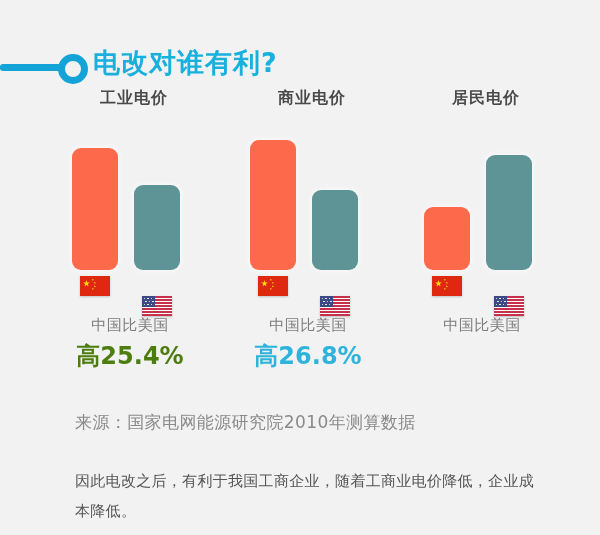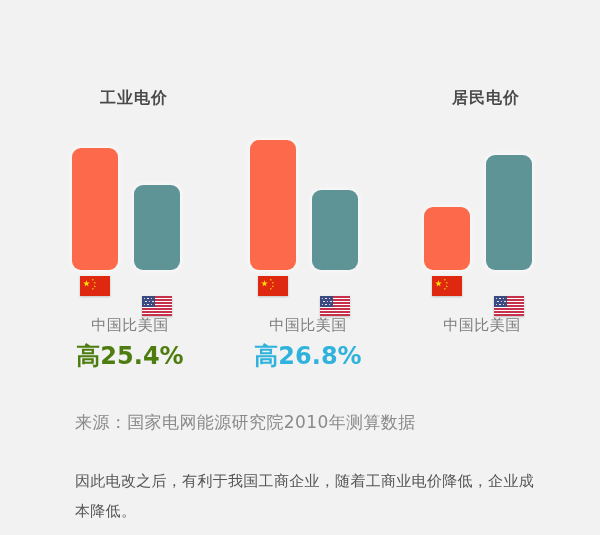--- a/index.html
+++ b/index.html
@@ -101,20 +101,25 @@
     position:absolute;left:75px;top:466px;width:460px;
     font-size:15px;color:#555555;line-height:30px;letter-spacing:.3px;
     font-family:Liberation Sans, sans-serif;
   }
 </style>
 </head>
 <body>
 
 <div class="page">
 
+  <div class="header">
+    <div class="hdr-line"></div>
+    <div class="hdr-circle"></div>
+    <div class="hdr-title">电改对谁有利?</div>
+  </div>
 
   <div class="groups">
 
     <div class="group g0">
       <div class="grp-title">工业电价</div>
       <div class="barzone">
         <div class="barwrap left">
           <div class="bar cn" style="height:122px;"></div>
         </div>
         <div class="barwrap right">
@@ -147,20 +152,21 @@
           <span class="cstar" style="left:1.5px;top:7.5px"></span>
             <span class="cstar" style="left:5px;top:7.5px"></span>
             <span class="cstar" style="left:8.5px;top:7.5px"></span>
         </div>
       </div>
       <div class="cmp-label">中国比美国</div>
       <div class="cmp-value" style="color:#4d7c0f;">高25.4%</div>
     </div>
 
     <div class="group g1">
+      <div class="grp-title">商业电价</div>
       <div class="barzone">
         <div class="barwrap left">
           <div class="bar cn" style="height:130px;"></div>
         </div>
         <div class="barwrap right">
           <div class="bar us" style="height:80px;"></div>
         </div>
       </div>
       <div class="flags">
         <div class="flag left flag-cn">

